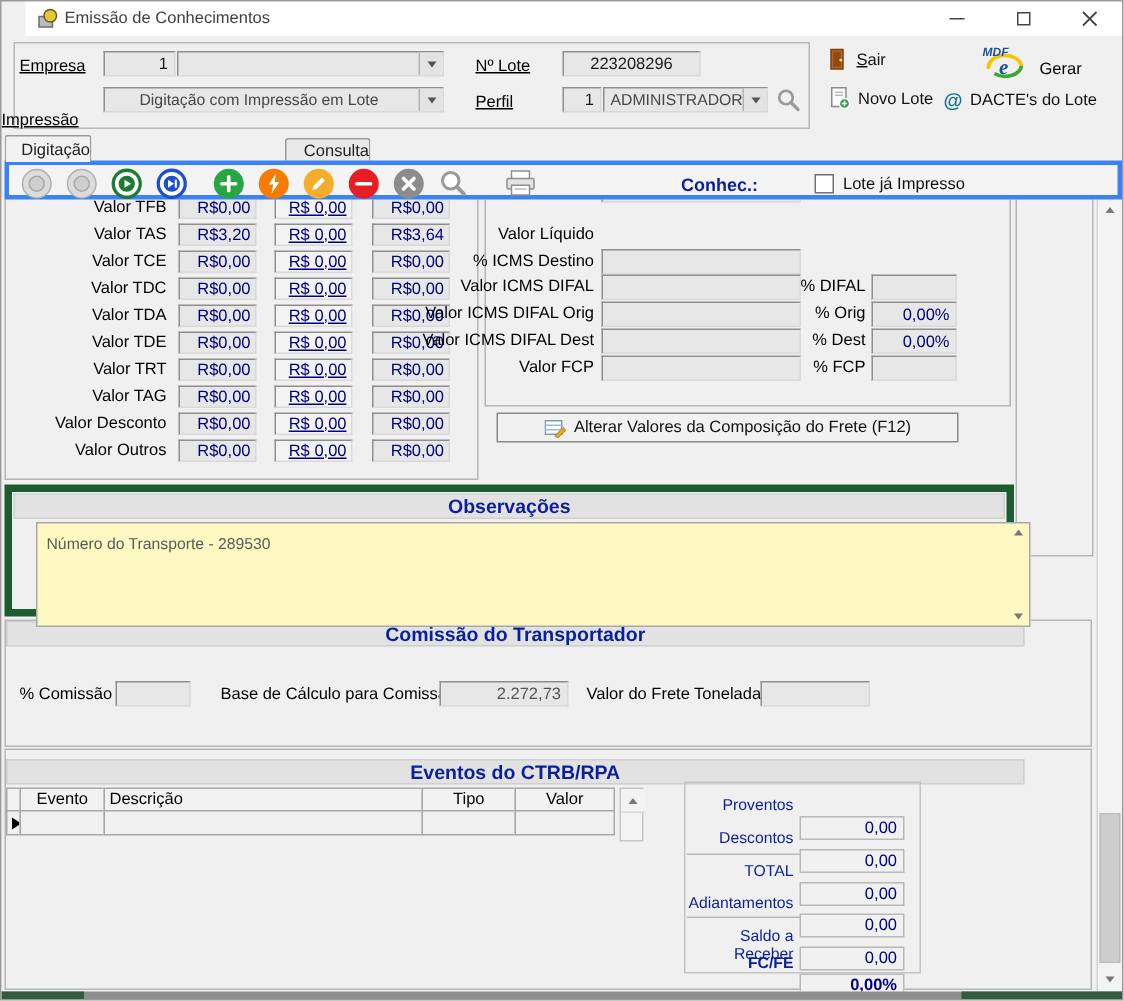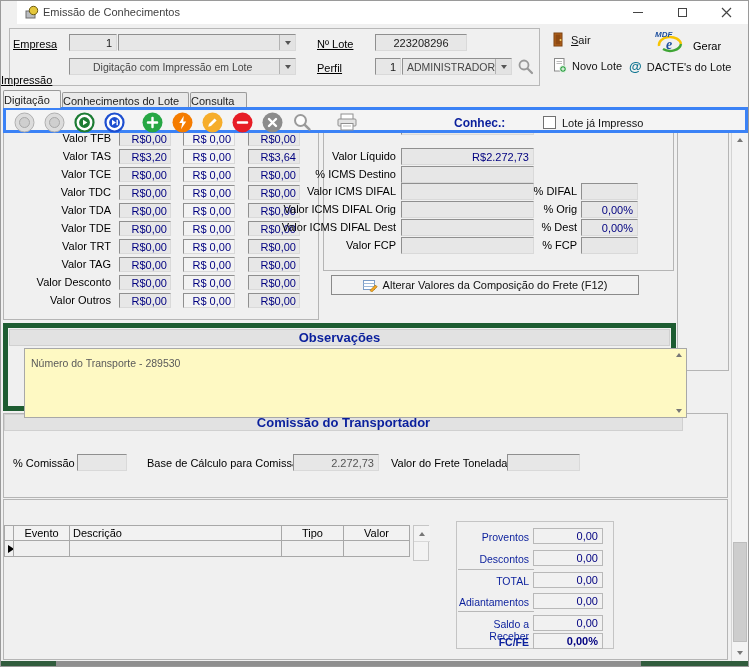--- a/index.html
+++ b/index.html
@@ -34,21 +34,21 @@
   .tri-down { width:0; height:0; border-left:3.5px solid transparent; border-right:3.5px solid transparent;
               border-top:4px solid #555; }
   .tri-up { width:0; height:0; border-left:3.5px solid transparent; border-right:3.5px solid transparent;
             border-bottom:4px solid #777; }
   .cmdlink { position:absolute; display:flex; align-items:center; gap:5px; cursor:default; }
   .cmdlink .txt { font-size:11px; color:#111; }
   .mnemonic::first-letter { text-decoration:underline; }
 
   
   .tab { position:absolute; top:91px; height:16px; background:#e9e9e9; border:1px solid #9a9a9a;
-         border-bottom:none; border-radius:2px 2px 0 0; text-align:left; font-size:11px;
+         border-bottom:none; border-radius:2px 2px 0 0; text-align:right; font-size:11px;
          padding-top:2px; color:#222; z-index:1; }
   .tab.active { top:89px; height:18px; background:#f2f2f2; padding-top:3px; z-index:3; }
 
   
   .toolbar { position:absolute; left:2px; top:106px; width:745px; height:26px; background:#f4f4f4;
              border:3px solid #3b82f6; z-index:2; }
   .tbtn { position:absolute; top:2px; width:21px; height:21px; }
   .conhec { position:absolute; left:448px; top:6px; font-size:12px; font-weight:bold; color:#0a1f9c; }
   .checkbox { position:absolute; left:537px; top:6px; width:13px; height:13px; background:#fff;
               border:1px solid #707070; }
@@ -59,21 +59,21 @@
   .panelbox { position:absolute; border:1px solid #b5b5b5; }
 
   
   .valores { position:absolute; left:0; top:-3px; width:320px; }
   .vrow { display:flex; align-items:center; height:18px; }
   .vlabel { width:115px; text-align:right; padding-right:5px; font-size:11px; color:#000; }
   .vfld { height:15px; width:52px; background:#e7e7e7; border:1px solid;
           border-color:#8f8f8f #d9d9d9 #d9d9d9 #8f8f8f; color:#000080; font-size:11px;
           text-align:right; padding:1px 3px 0; }
   .vfld.c1 { margin-left:3px; }
-  .vfld.c2 { margin-left:12px; background:#f3f3f3; }
+  .vfld.c2 { margin-left:12px; background:#f3f3f3;text-decoration:underline; }
   .vfld.c3 { margin-left:13px; }
 
   .clabel { position:absolute; left:245px; width:150px; text-align:right; font-size:11px; color:#000; }
   .plabel { position:absolute; left:500px; width:76px; text-align:right; font-size:11px; color:#000; }
   .cfld { position:absolute; left:400px; width:133px; }
   .pfld { position:absolute; left:580px; width:57px; }
 
   .alterar-btn { position:absolute; left:330px; top:143px; width:308px; height:20px; background:#f1f1f1;
                  border:1px solid #8a8a8a; display:flex; align-items:center; justify-content:center;
                  gap:5px; font-size:11px; color:#111; }
@@ -93,21 +93,21 @@
   .gcell { position:absolute; height:16px; background:#f2f2f2; border:1px solid #a8a8a8;
            font-size:11px; color:#000; padding:1px 3px 0; overflow:hidden; white-space:nowrap; }
   .gcell.hdr-c { text-align:center; }
   .gcell.body { background:#f0f0f0; }
   .tri-right { width:0; height:0; border-top:4px solid transparent; border-bottom:4px solid transparent;
                border-left:6px solid #000; }
 
   
   .sumlabel { position:absolute; left:450px; width:78px; text-align:right; font-size:10.5px; color:#0a1f9c; }
   .sumfld { position:absolute; left:532px; width:70px; height:16px; background:#f1f1f1;
-            border:1px solid #b8b8b8; color:#000080; font-size:11px; text-align:right; padding:1px 4px 0; }
+            border:1px solid #b8b8b8; color:#000080; font-size:11px; text-align:right; padding:1px 4px 0;margin-top:16px; }
   .sep { position:absolute; left:457px; width:76px; height:1px; background:#b8b8b8; }
 
   
   .vscroll { position:absolute; left:730px; top:0; width:17px; height:529px; background:#f3f3f3;
              border-left:1px solid #d4d4d4; }
   .sb-btn { position:absolute; left:0; width:16px; height:16px; background:#f3f3f3;
             display:flex; align-items:center; justify-content:center; }
   .sb-thumb { position:absolute; left:1px; width:14px; background:#cdcdcd; border:1px solid #bdbdbd; }
 
   .bottom-strip { position:absolute; left:0; top:660px; width:749px; height:7px; background:#8f8f8f; }
@@ -199,21 +199,20 @@
       <text x="15" y="21" font-size="14" font-style="italic" font-weight="bold" fill="#1d4f9e" font-family="Liberation Serif">e</text>
     </svg>
   </div>
   <span class="lbl" style="left:692px;top:39px;">Gerar</span>
   <div class="cmdlink" style="left:628px;top:58px;">
     <span style="font-size:13px;font-weight:bold;color:#0e7490;">@</span>
     <span class="txt">DACTE's do Lote</span>
   </div>
 
   <div class="tab active" style="left:2px;width:58px;">Digitação</div>
-  <div class="tab" style="left:61px;width:127px;">Conhecimentos do Lote</div>
   <div class="tab" style="left:189px;width:57px;">Consulta</div>
 
   <div class="toolbar">
     <svg class="tbtn" style="left:8px;" viewBox="0 0 21 21">
       <circle cx="10.5" cy="10.5" r="9.5" fill="#dcdcdc" stroke="#b0b0b0"></circle>
         <circle cx="10.5" cy="10.5" r="5" fill="#cfcfcf" stroke="#a8a8a8"></circle>
     </svg>
     <svg class="tbtn" style="left:38px;" viewBox="0 0 21 21">
       <circle cx="10.5" cy="10.5" r="9.5" fill="#dcdcdc" stroke="#b0b0b0"></circle>
         <circle cx="10.5" cy="10.5" r="5" fill="#cfcfcf" stroke="#a8a8a8"></circle>
@@ -342,21 +341,20 @@
       </div>
 
     <div class="panelbox" style="left:322px;top:-8px;width:351px;height:147px;"></div>
     <div class="panelbox" style="left:676px;top:-8px;width:52px;height:247px;"></div>
 
     <span class="clabel" style="top:-11px;">Valor Intr</span>
     <div class="fld cfld" style="top:-14px;"></div>
     <span class="plabel" style="top:-11px;">% Intr</span>
 
     <span class="clabel" style="top:18px;">Valor Líquido</span>
-    <div class="fld cfld" style="top:16px;">R$2.272,73</div>
 
     <span class="clabel" style="top:36px;">% ICMS Destino</span>
     <div class="fld cfld" style="top:34px;"></div>
 
     <span class="clabel" style="top:53px;">Valor ICMS DIFAL</span>
     <div class="fld cfld" style="top:51px;"></div>
     <span class="plabel" style="top:53px;">% DIFAL</span>
     <div class="fld pfld" style="top:51px;"></div>
 
     <span class="clabel" style="top:71px;">Valor ICMS DIFAL Orig</span>
@@ -395,20 +393,21 @@
     <div class="panelbox" style="left:2px;top:281px;width:725px;height:85px;"></div>
     <div class="band" style="left:3px;top:282px;width:679px;">Comissão do Transportador</div>
     <span class="lbl" style="left:12px;top:325px;">% Comissão</span>
     <div class="fld" style="left:76px;top:322px;width:50px;"></div>
     <span class="lbl" style="left:146px;top:325px;">Base de Cálculo para Comissão</span>
     <div class="fld gray" style="left:292px;top:322px;width:86px;">2.272,73</div>
     <span class="lbl" style="left:390px;top:325px;">Valor do Frete Tonelada</span>
     <div class="fld" style="left:506px;top:322px;width:73px;"></div>
 
     <div class="panelbox" style="left:2px;top:367px;width:725px;height:161px;"></div>
+    <div class="band" style="left:3px;top:374px;width:679px;">Eventos do CTRB/RPA</div>
 
     <div class="gcell" style="left:3px;top:393px;width:10px;"></div>
     <div class="gcell hdr-c" style="left:12px;top:393px;width:57px;">Evento</div>
     <div class="gcell" style="left:68px;top:393px;width:213px;">Descrição</div>
     <div class="gcell hdr-c" style="left:280px;top:393px;width:63px;">Tipo</div>
     <div class="gcell hdr-c" style="left:342px;top:393px;width:67px;">Valor</div>
 
     <div class="gcell body" style="left:3px;top:408px;width:10px;height:17px;"><span class="tri-right" style="display:inline-block;margin-top:3px;"></span></div>
     <div class="gcell body" style="left:12px;top:408px;width:57px;height:17px;"></div>
     <div class="gcell body" style="left:68px;top:408px;width:213px;height:17px;"></div>

